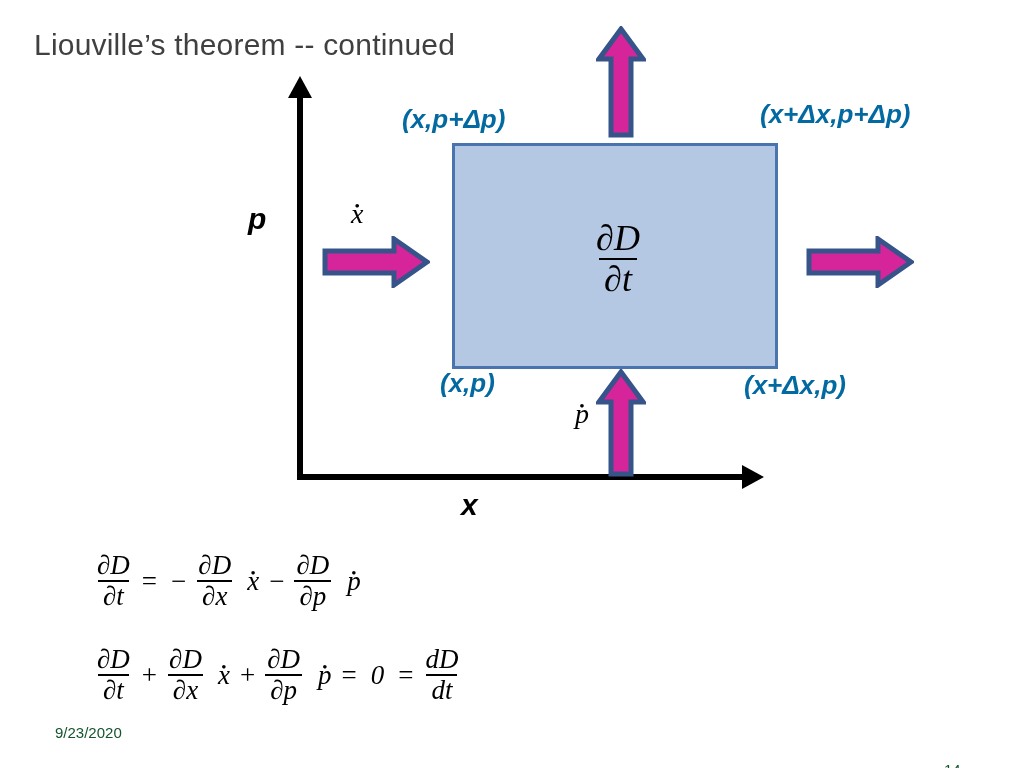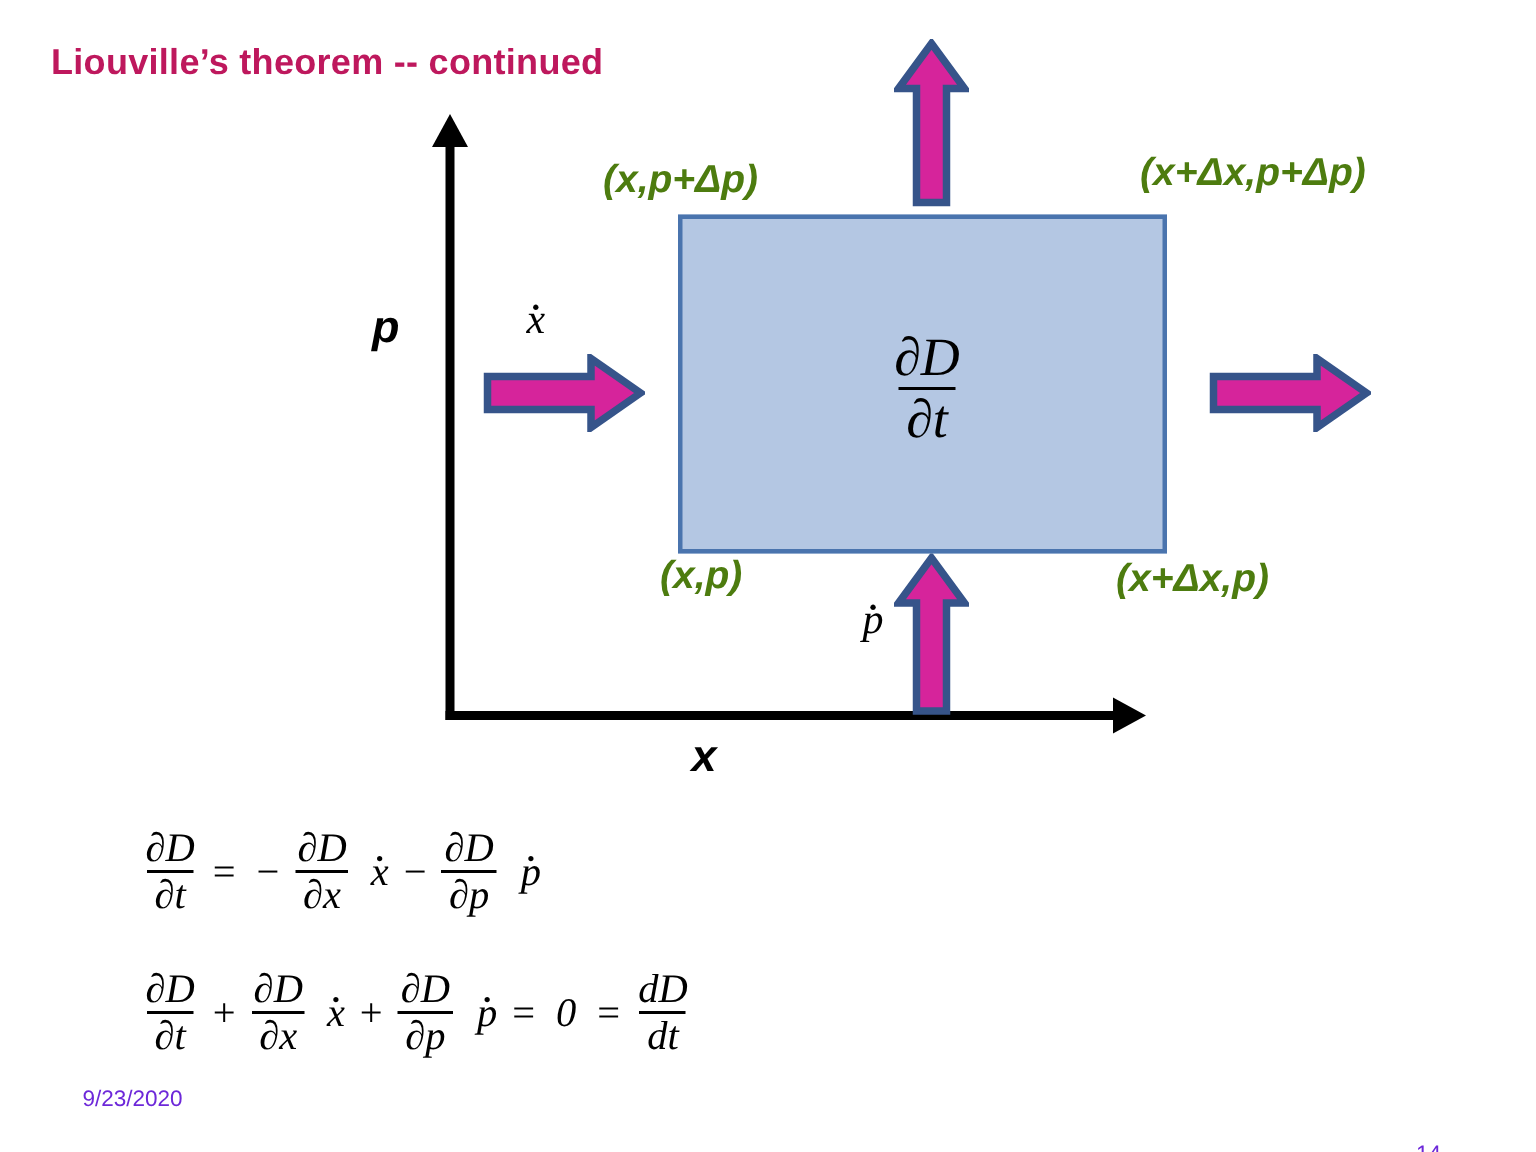--- a/index.html
+++ b/index.html
@@ -15,24 +15,24 @@
     overflow: hidden;
     font-family: "Liberation Sans", sans-serif;
     color: #000000;
   }
 
   
   #title {
     position: absolute;
     left: 34px;
     top: 28px;
-    font-size: 24px;
-    font-family: "Liberation Sans", sans-serif;
-    font-weight: 700;
-    color: #be185d;
+    font-size: 30px;
+    font-family: "Liberation Sans", sans-serif;
+    font-weight: 400;
+    color: #404040;
     letter-spacing: 0.2px;
     white-space: nowrap;
   }
 
   
   #axis-vertical-line {
     position: absolute;
     left: 297px;
     top: 88px;
     width: 6px;
@@ -142,21 +142,21 @@
   
   #phase-box-formula .frac { font-size: 36px; }
 
   
   .corner-label {
     position: absolute;
     font-family: "Liberation Sans", sans-serif;
     font-weight: bold;
     font-style: italic;
     font-size: 26px;
-    color: #4d7c0f;
+    color: #0369a1;
     white-space: nowrap;
   }
   #label-top-left   { left: 402px; top: 104px; }
   #label-top-right  { left: 760px; top: 99px; }
   #label-bottom-left{ left: 440px; top: 368px; }
   #label-bottom-right{ left: 744px; top: 370px; }
 
   
   .flux-arrow { position: absolute; }
   .flux-arrow svg { display: block; }
@@ -189,21 +189,21 @@
     left: 92px;
     top: 645px;
     font-size: 27px;
   }
 
   
   .footer-text {
     position: absolute;
     font-family: "Liberation Sans", sans-serif;
     font-size: 15px;
-    color: #6d28d9;
+    color: #14532d;
     white-space: nowrap;
   }
   #footer-date { left: 55px; top: 724px; }
   #footer-center { left: 380px; top: 724px; }
   #footer-page { left: 944px; top: 724px; margin-top: 37px; }
 </style>
 </head>
 <body>
 
 <div id="slide">

